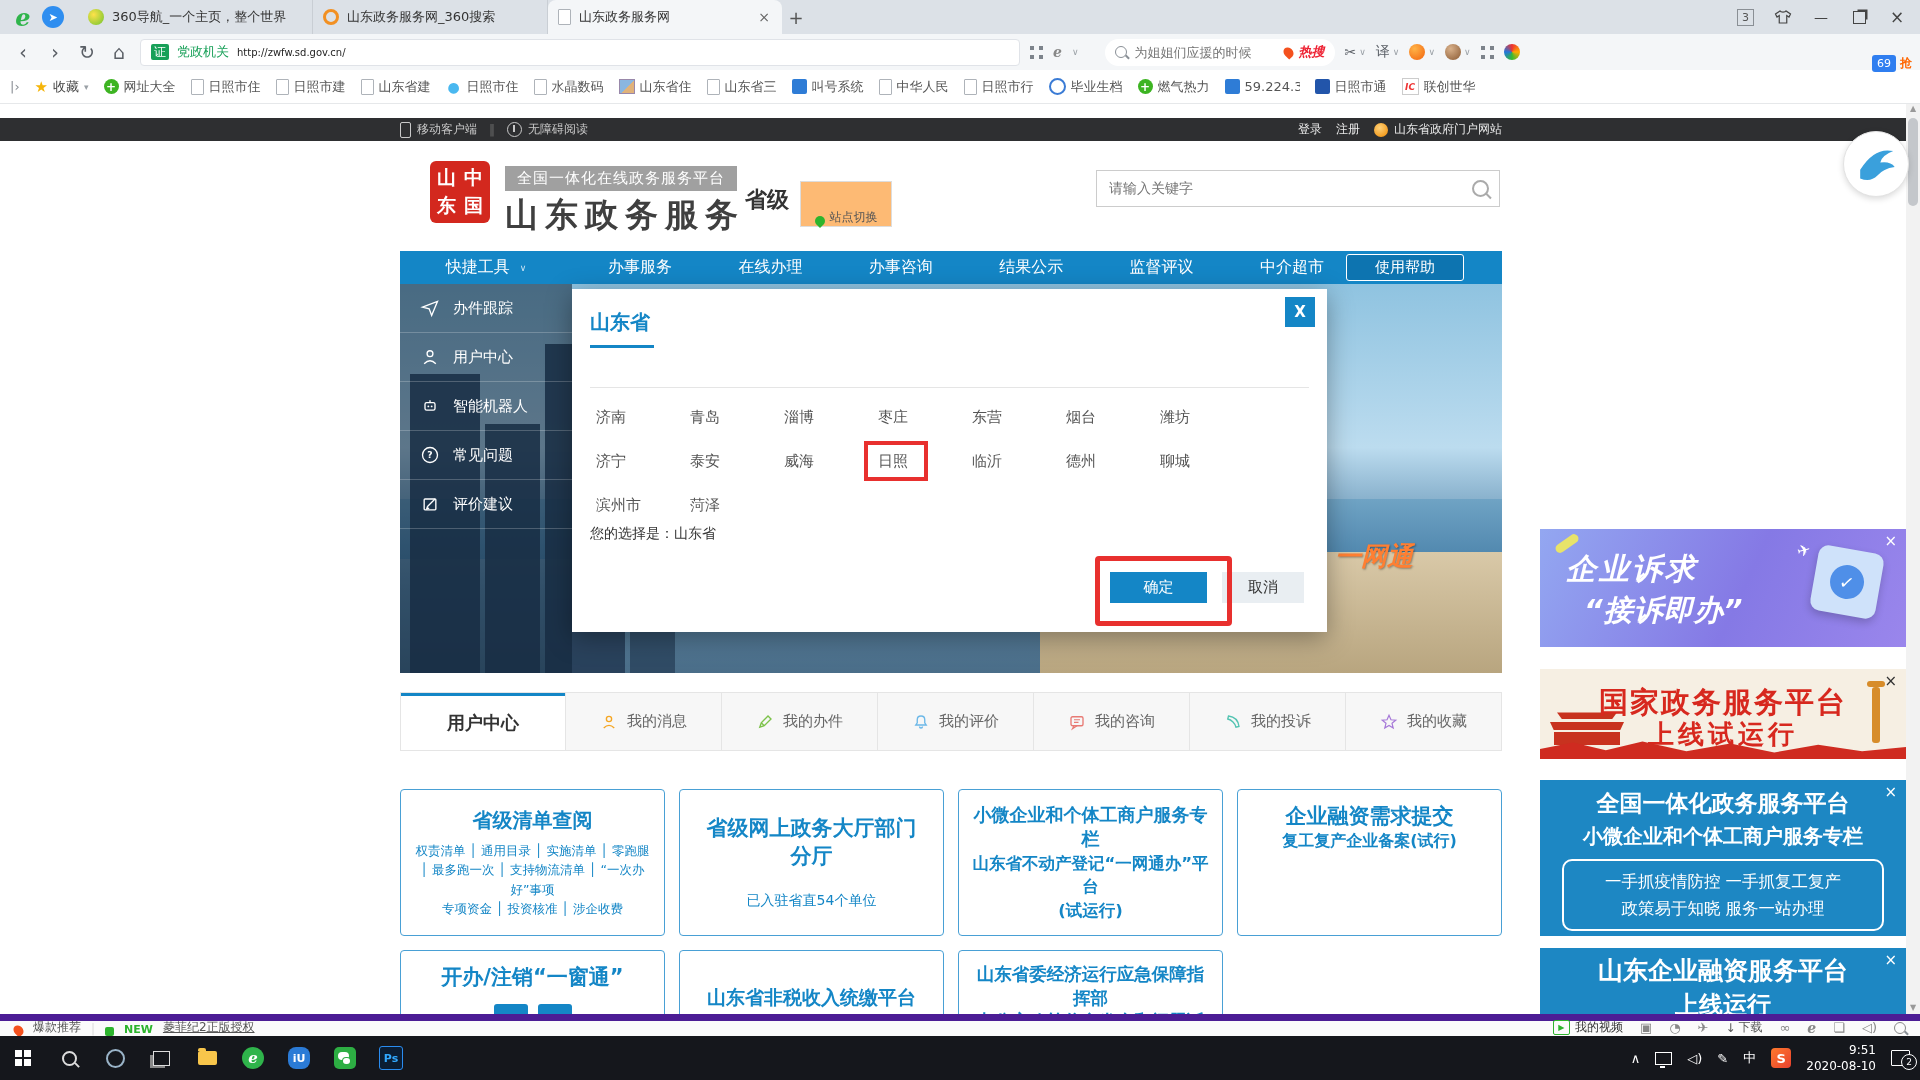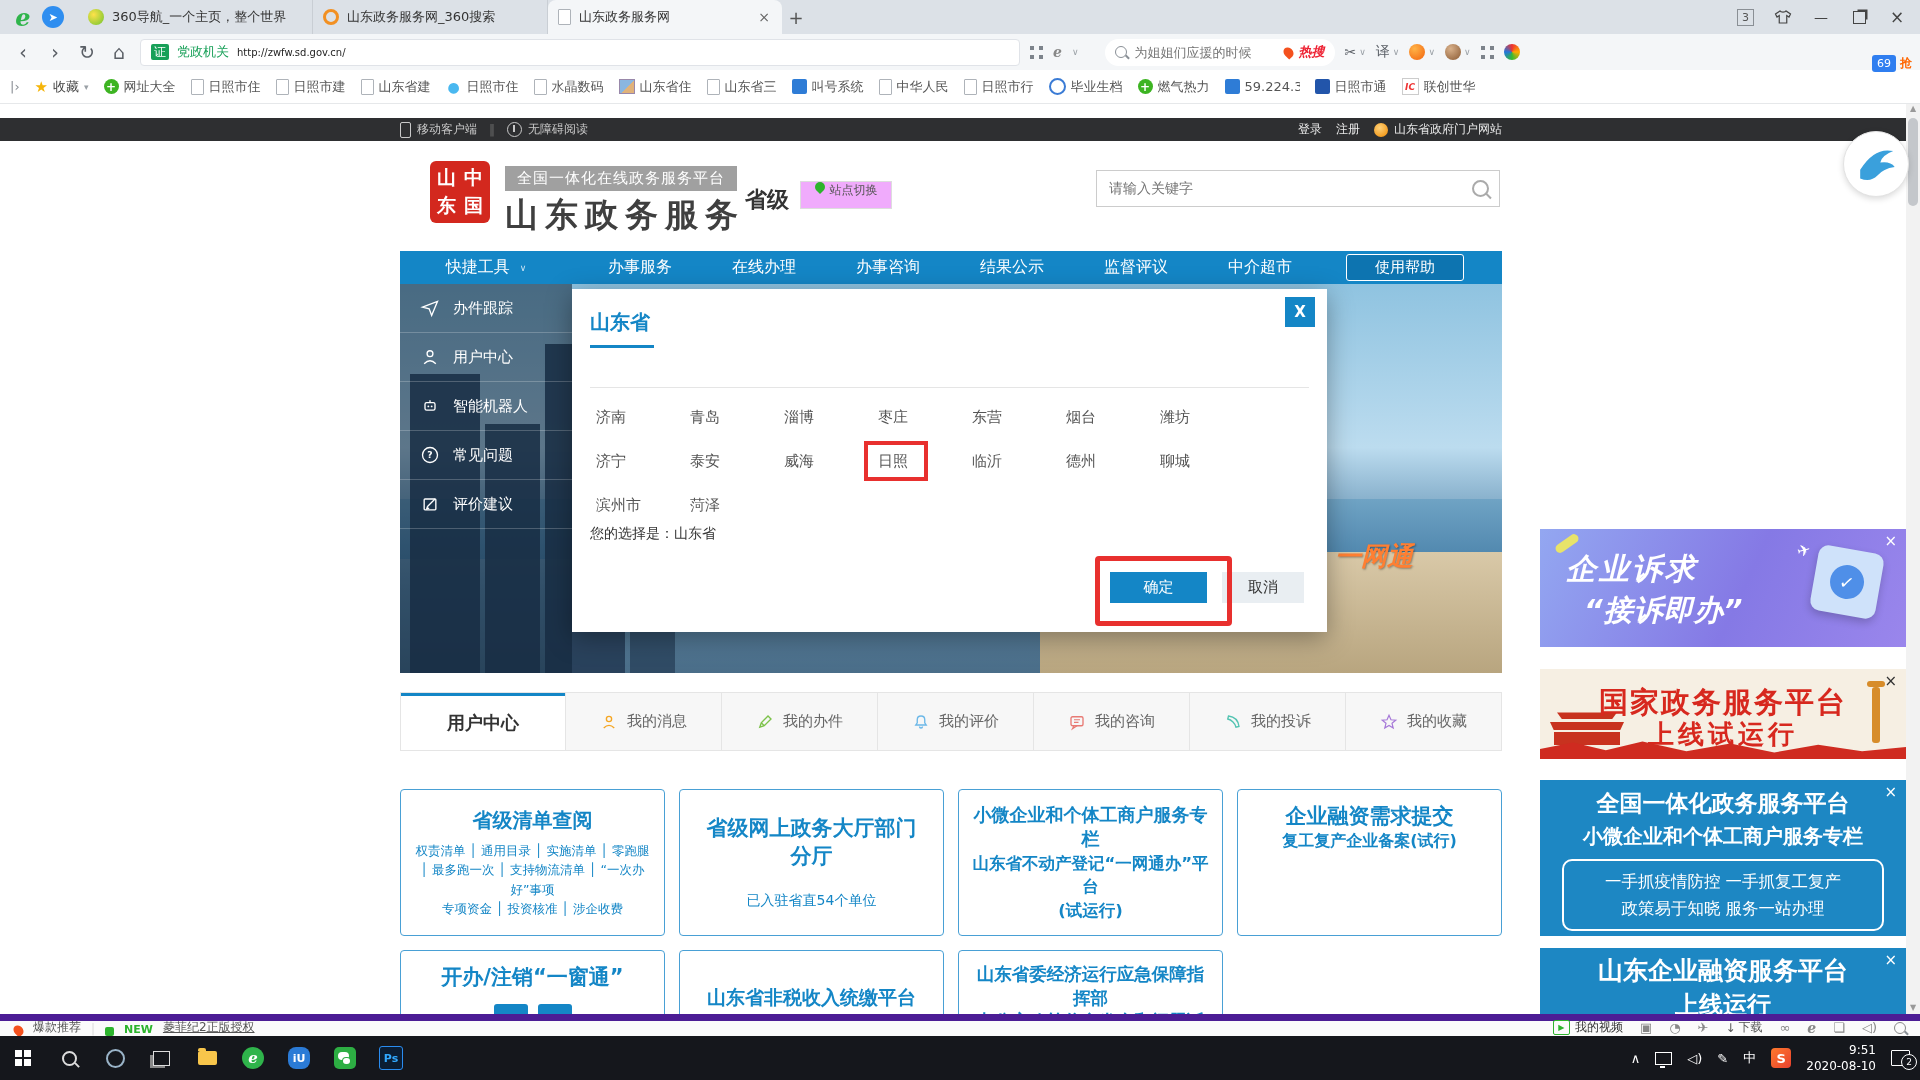--- a/index.html
+++ b/index.html
@@ -75,31 +75,31 @@
   .wheelico{width:13px;height:13px;border:1.3px solid #c9c9c9;border-radius:50%;position:relative}
   .wheelico::after{content:"";position:absolute;left:5px;top:2px;width:2px;height:7px;background:#c9c9c9}
   .ds-sep{margin:0 12px;color:#6a6a6a}
   .ds-right{margin-left:auto;display:flex;align-items:center;gap:14px;color:#e8e8e8}
   .portalico{width:14px;height:14px;border-radius:50%;background:radial-gradient(circle at 40% 35%,#ffd27a,#f08a00)}
   .siteheader{position:absolute;left:0;top:37px;width:1920px;height:110px;background:#fff}
   .seal{position:absolute;left:430px;top:20px;width:60px;height:62px;background:#d3281e;border-radius:6px;display:grid;grid-template-columns:1fr 1fr;place-items:center;color:#fff;font-weight:bold;font-size:19px;padding:3px;box-sizing:border-box}
   .platband{position:absolute;left:505px;top:25px;height:25px;background:#a0a0a0;color:#fff;font-size:15px;display:flex;align-items:center;padding:0 12px;letter-spacing:1px}
   .sitename{position:absolute;left:505px;top:52px;font-size:33px;font-weight:bold;color:#3f3f3f;letter-spacing:7px}
   .level{position:absolute;left:745px;top:44px;font-size:22px;font-weight:bold;color:#333}
-  .siteswitch{position:absolute;left:800px;top:40px;width:92px;height:28px;background:#f0abfc;border:1px solid #ddd;display:flex;align-items:flex-start;justify-content:center;gap:5px;font-size:12px;color:#555;box-sizing:border-box}
+  .siteswitch{position:absolute;left:800px;top:40px;width:92px;height:46px;background:#fdba74;border:1px solid #ddd;display:flex;align-items:flex-end;justify-content:center;gap:5px;font-size:12px;color:#555;box-sizing:border-box}
   .pin{width:10px;height:10px;background:#2db42d;border-radius:50% 50% 50% 0;transform:rotate(-45deg)}
   .hsearch{position:absolute;left:1096px;top:29px;width:404px;height:37px;border:1px solid #ccc;background:#fff;display:flex;align-items:center;box-sizing:border-box;padding:0 10px}
   .hsearch input{border:none;outline:none;flex:1;font-size:14px;color:#444;font-family:Liberation Mono, monospace}
   .hmag{width:13px;height:13px;border:2px solid #aaa;border-radius:50%;position:relative}
   .hmag::after{content:"";position:absolute;width:7px;height:2px;background:#aaa;transform:rotate(45deg);right:-5px;bottom:-2px}
   .dove{position:absolute;left:1843px;top:27px;width:64px;height:64px;border-radius:50%;background:#fff;border:1px solid #e3e3e3;box-shadow:0 2px 6px rgba(0,0,0,.15);display:flex;align-items:center;justify-content:center;z-index:25}
   .mainnav{position:absolute;left:400px;top:147px;width:1102px;height:33px;background:#1486c6;display:flex;align-items:center;color:#fff;font-size:16px}
   .quicktool{width:172px;height:33px;display:flex;align-items:center;justify-content:center;gap:10px;background:#1486c6}
   .quicktool .caret{color:#cfe6f5}
-  .navitems{flex:1;display:flex;justify-content:space-between;padding:0 54px 0 36px}
+  .navitems{flex:1;display:flex;justify-content:space-between;padding:0 22px 0 36px}
   .nav-item{white-space:nowrap}
   .navhelp{margin-right:38px;border:1px solid #fff;border-radius:3px;padding:3px 28px;background:#0d74b0;font-size:15px;white-space:nowrap}
   
   .hero{position:absolute;left:400px;top:180px;width:1102px;height:389px;overflow:hidden;background:linear-gradient(#8fc3e0 0%,#bcdcef 42%,#7fa9c6 58%,#5d87a6 78%,#4a6d88 100%)}
   .bld{position:absolute;background:rgba(35,58,84,.85)}
   .sea{position:absolute;left:0;top:215px;width:1102px;height:60px;background:linear-gradient(#6fa3c4,#4f86ad)}
   .beach{position:absolute;left:640px;top:268px;width:462px;height:121px;background:linear-gradient(#d9c9a8,#b8a57f)}
   .slogan{position:absolute;left:935px;top:255px;color:#ff7f32;font:italic bold 26px "DejaVu Sans",sans-serif;text-shadow:1px 1px 2px rgba(0,0,0,.35)}
   .sidemenu{position:absolute;left:0;top:0;width:172px;height:389px;background:rgba(15,35,55,.55)}
   .sm-item{height:48px;display:flex;align-items:center;gap:13px;padding-left:20px;color:#fff;font-size:15px;border-bottom:1px solid rgba(255,255,255,.22)}

